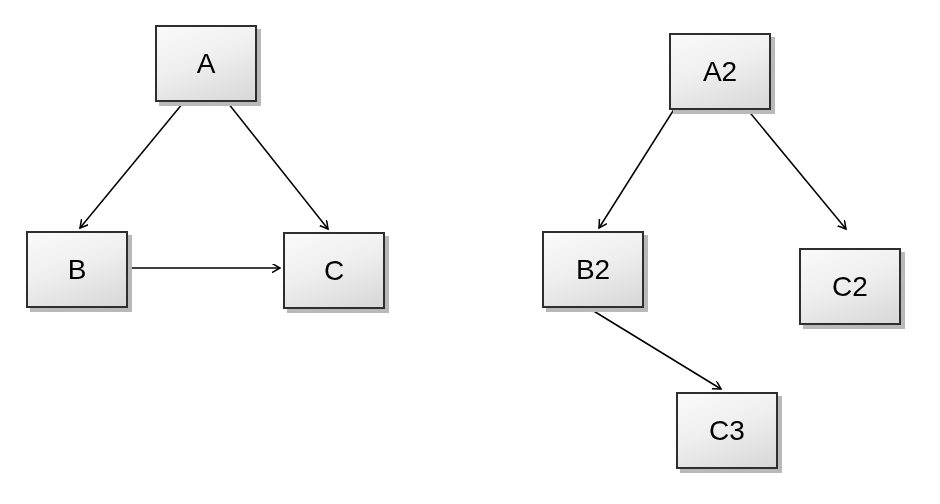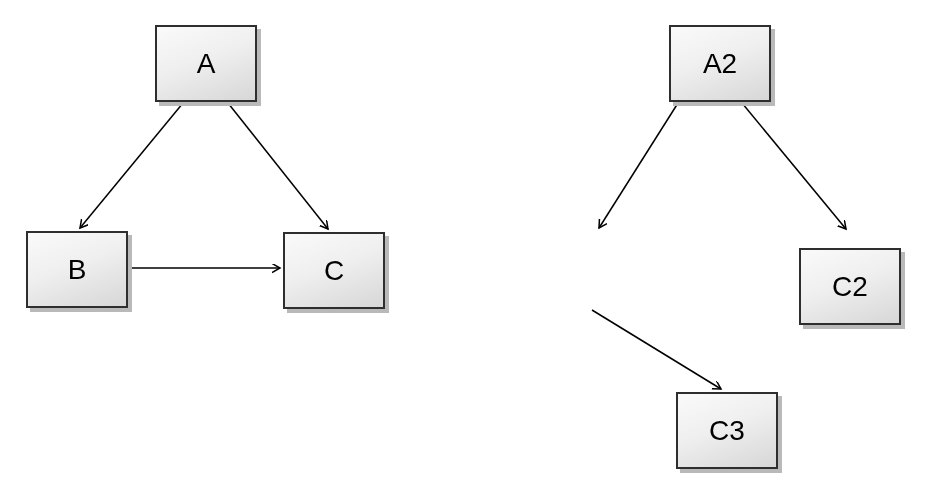--- a/index.html
+++ b/index.html
@@ -70,22 +70,25 @@
   <div class="node" style="left:155px; top:25px;">
     <span class="node-label">A</span>
   </div>
   <div class="node" style="left:26px; top:231px;">
     <span class="node-label">B</span>
   </div>
   <div class="node" style="left:283px; top:232px;">
     <span class="node-label">C</span>
   </div>
 
-  <div class="node" style="left:669px; top:25px;">
+  <div class="node" style="left:669px; top:33px;">
     <span class="node-label">A2</span>
+  </div>
+  <div class="node" style="left:542px; top:231px;">
+    <span class="node-label">B2</span>
   </div>
   <div class="node" style="left:799px; top:248px;">
     <span class="node-label">C2</span>
   </div>
   <div class="node" style="left:676px; top:392px;">
     <span class="node-label">C3</span>
   </div>
 
 </div>
 

